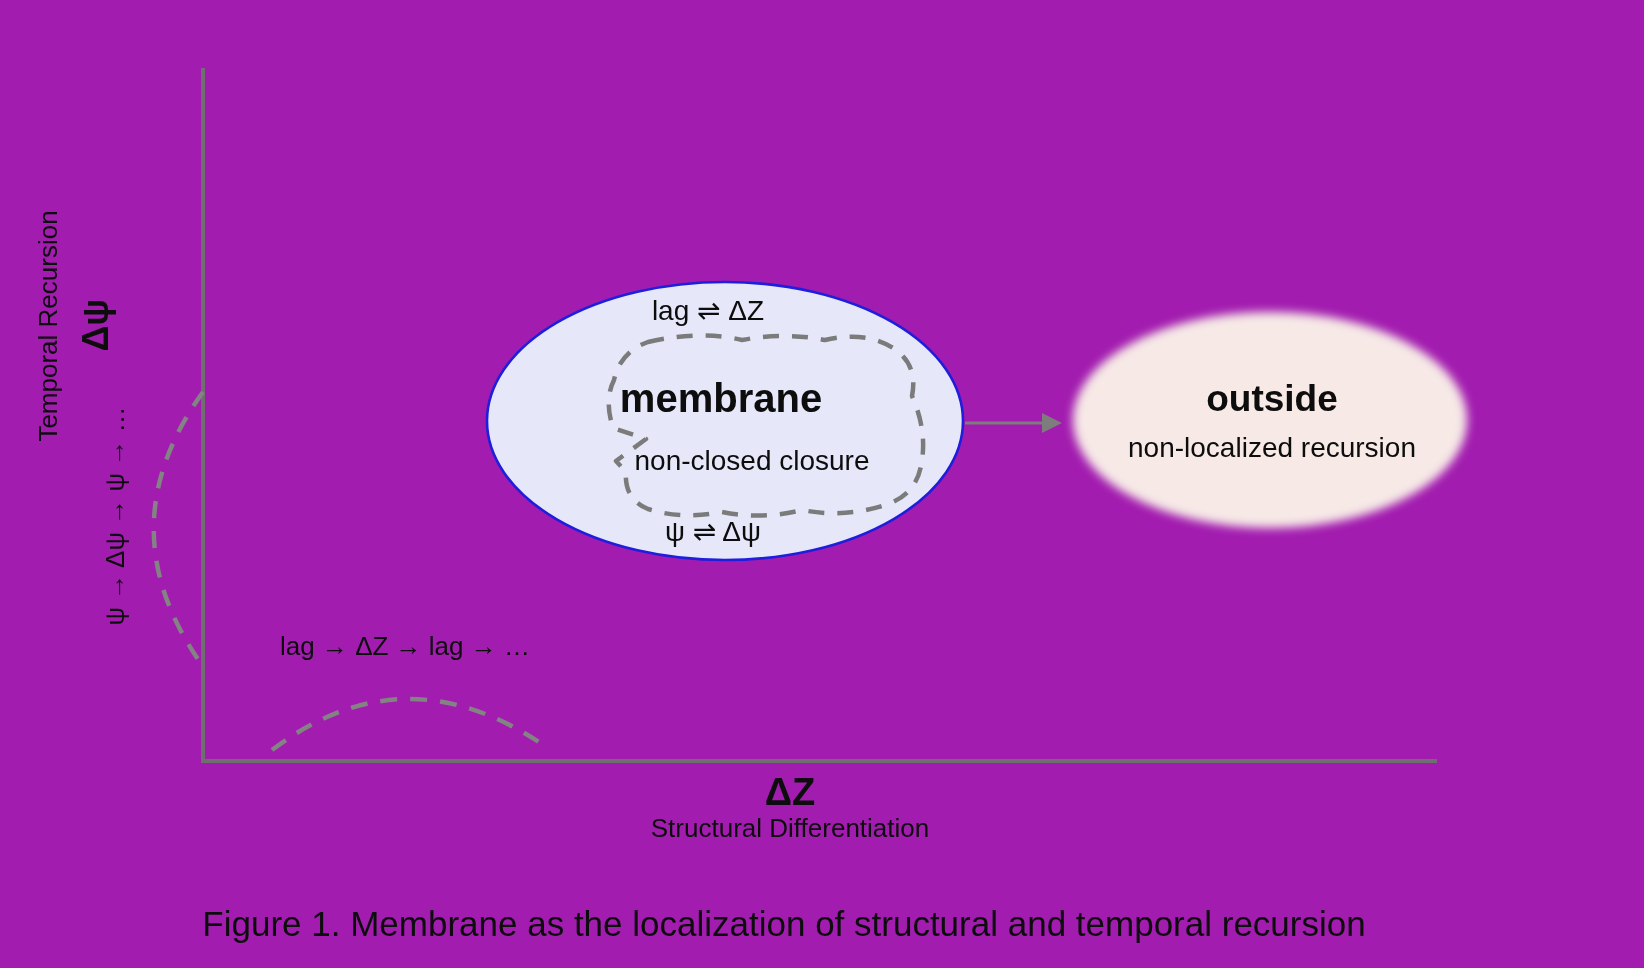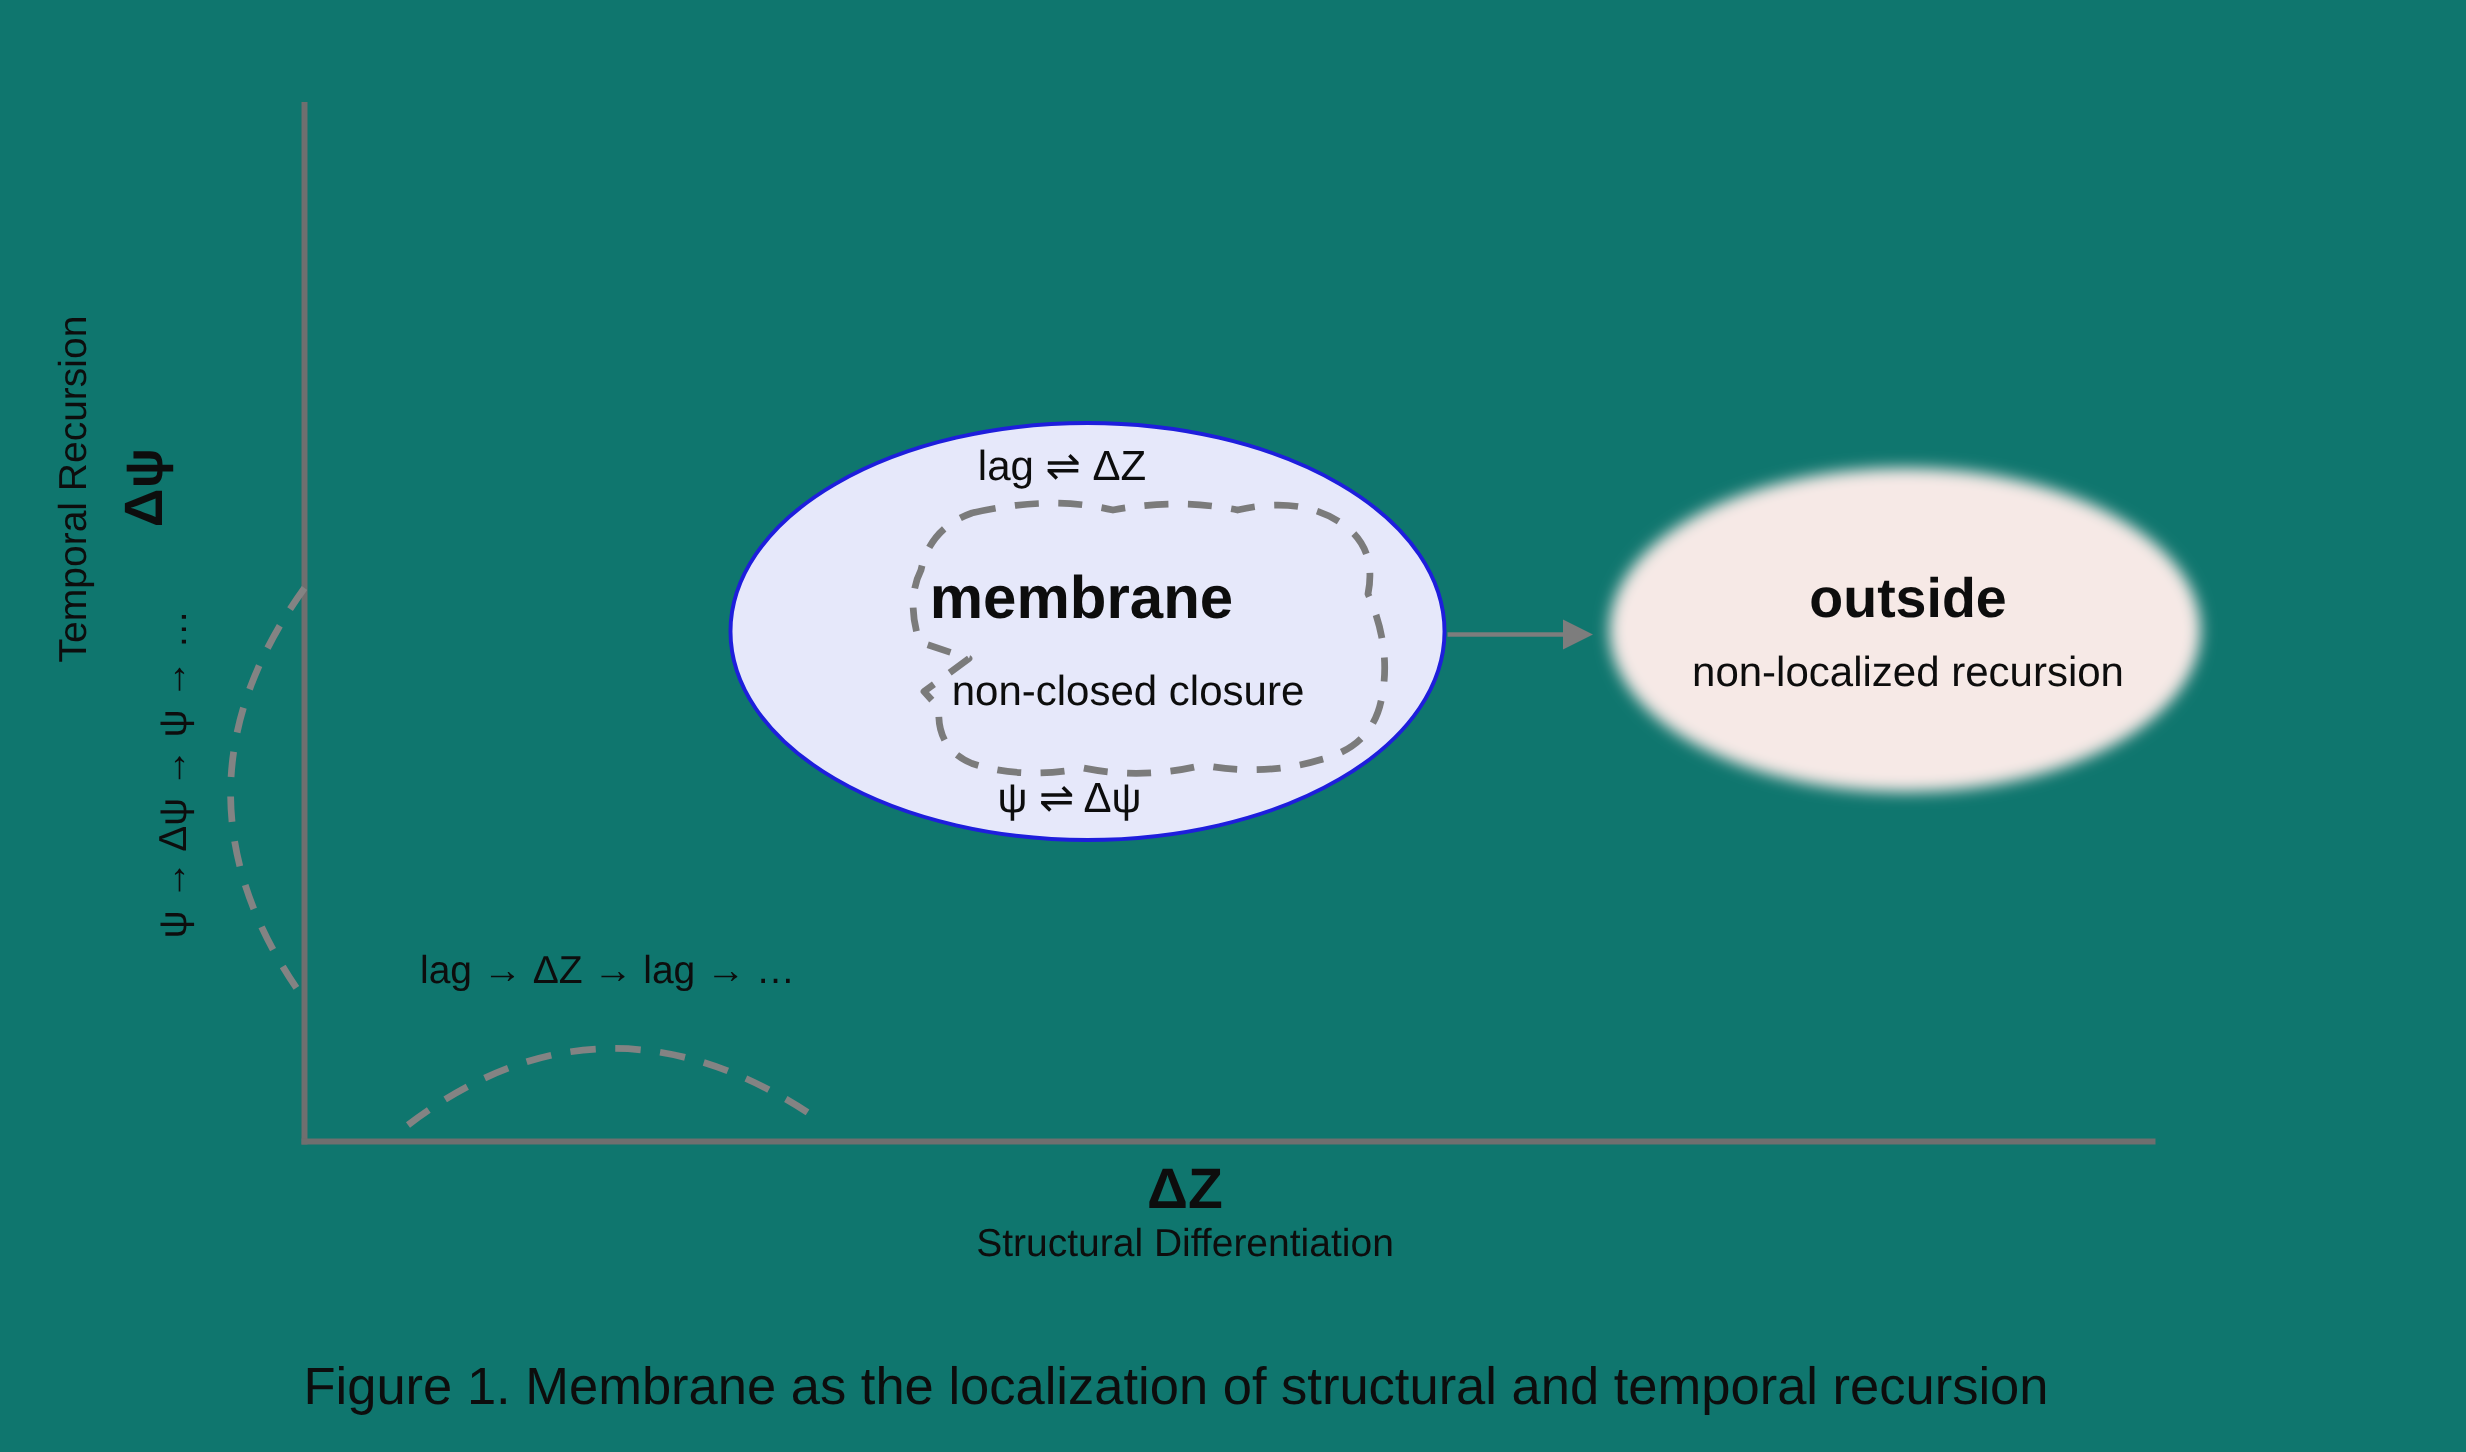--- a/index.html
+++ b/index.html
@@ -5,21 +5,21 @@
   html, body {
     margin: 0;
     padding: 0;
     background: #EEEEEE;
     font-family: "Liberation Sans", "DejaVu Sans", sans-serif;
   }
   .stage {
     position: relative;
     width: 1644px;
     height: 968px;
-    background: #0f766e;
+    background: #a21caf;
     overflow: hidden;
   }
   svg { display: block; }
   .axis {
     stroke: #6F6F6F;
     stroke-width: 4;
     fill: none;
   }
   .dashed-arc {
     stroke: #838383;

